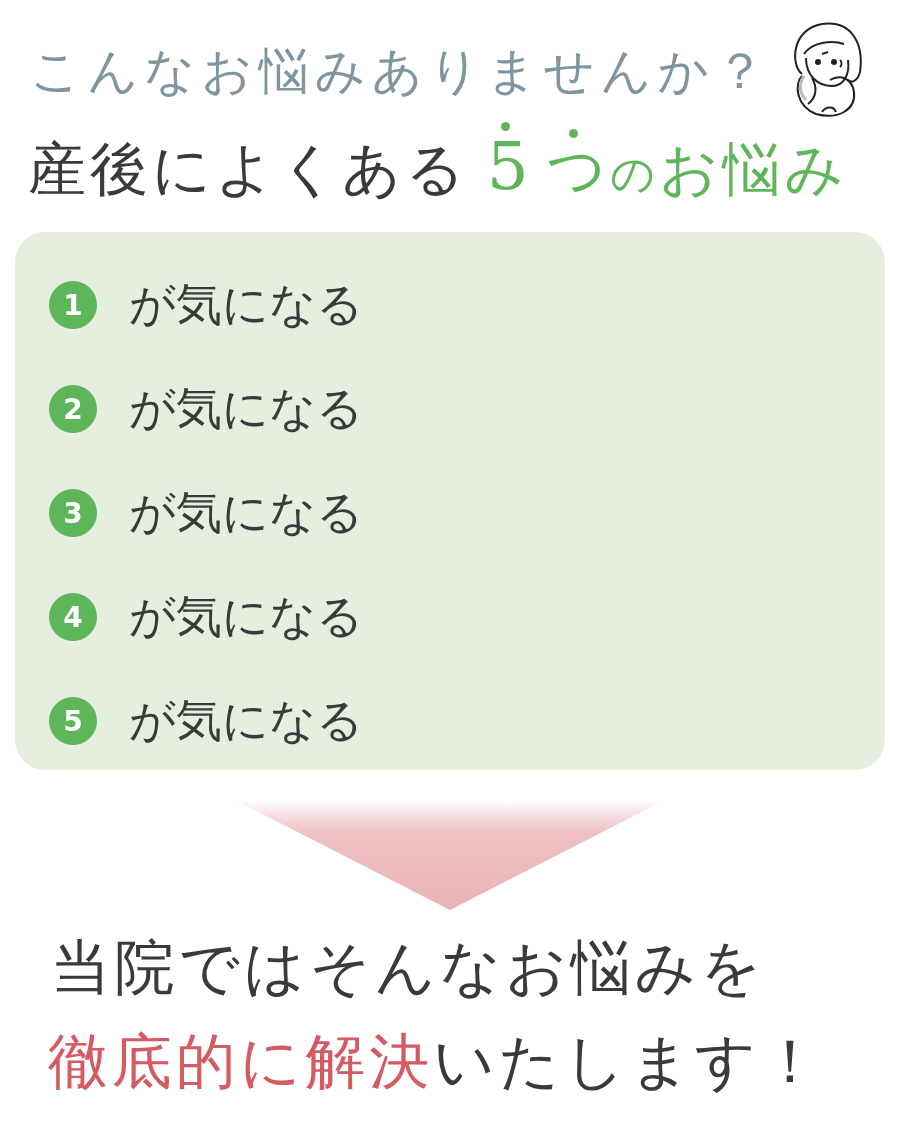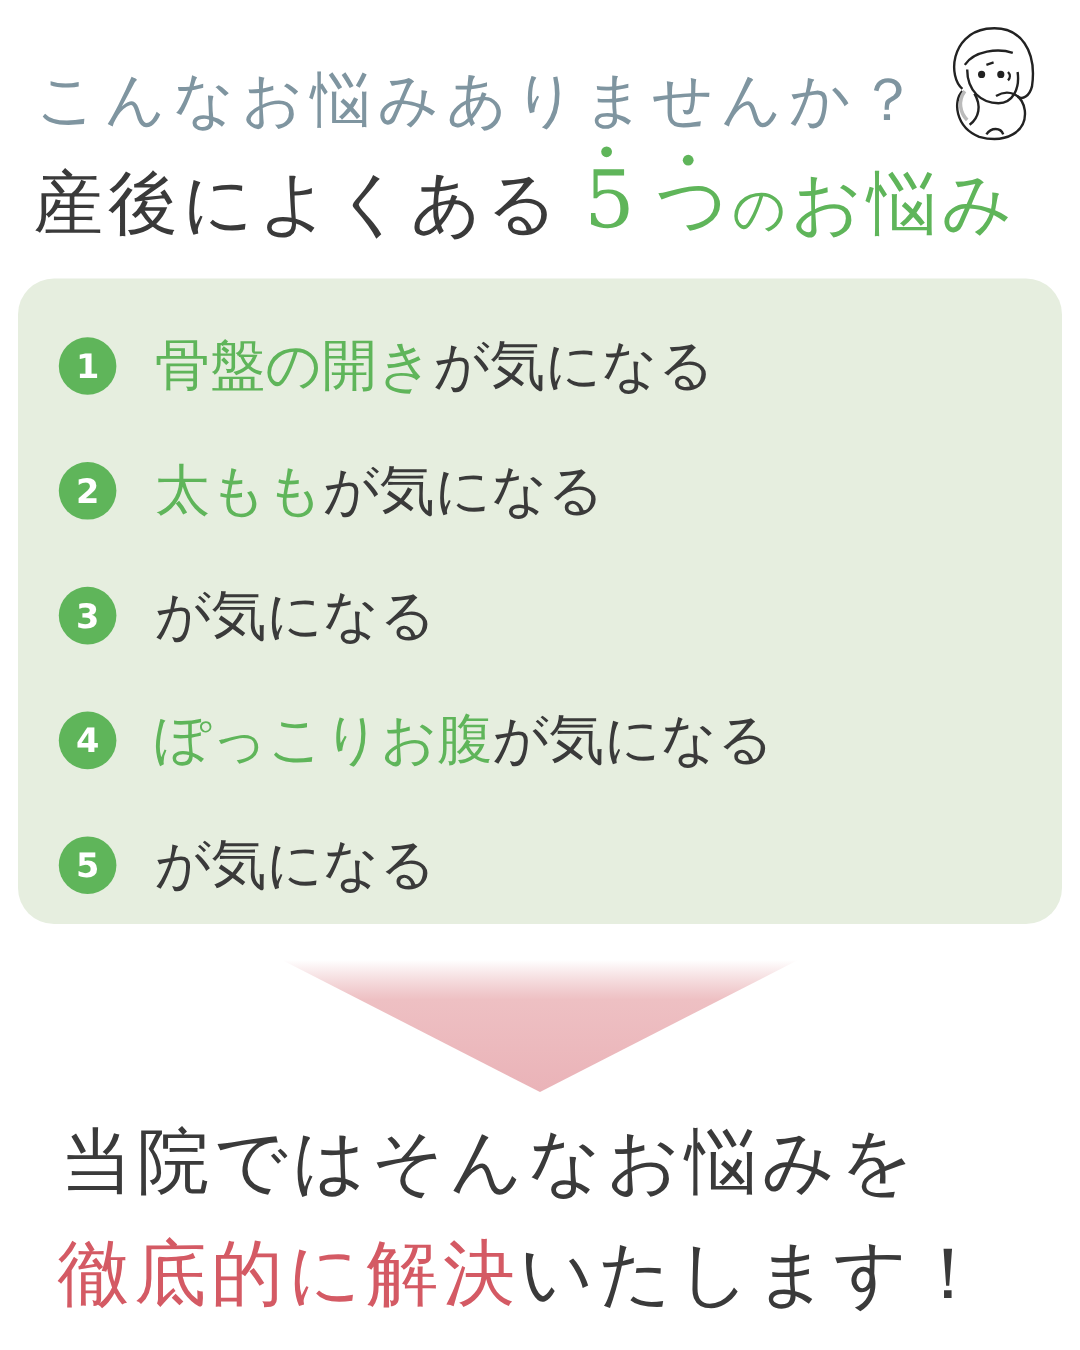--- a/index.html
+++ b/index.html
@@ -1,19 +1,19 @@
 <!DOCTYPE html>
 <html><head>
 <meta charset="utf-8">
 <style>
   html, body { margin:0; padding:0; }
   body { width:900px; height:1125px; background:#ffffff; position:relative; overflow:hidden;
          font-family: "DejaVu Serif", "Liberation Serif", serif; }
   .q { position:absolute; left:30px; top:38px; font-size:50px; letter-spacing:6px; color:#7f95a0;
-       font-family:Liberation Mono, monospace; white-space:nowrap;margin-top:12px; }
+       font-family:Liberation Mono, monospace; white-space:nowrap; }
   .illust { position:absolute; left:782px; top:14px; width:90px; height:108px; }
   .h2 { position:absolute; left:28px; top:128px; font-size:58px; color:#3a3a3a; letter-spacing:4px;
         white-space:nowrap; font-family:"DejaVu Serif", serif;text-align:center; }
   .h2 .g { color:#5fb55a; position:relative; }
   .h2 .num5 { font-size:66px; margin-left:18px; }
   .h2 .small { font-size:44px; }
   .dot { position:absolute; width:9px; height:9px; border-radius:50%; background:#5fb55a; top:-6px; }
   .panel { position:absolute; left:15px; top:232px; width:870px; height:538px; background:#e6eedf;
            border-radius:30px; }
   .item { position:absolute; left:34px; display:flex; align-items:center; white-space:nowrap;
@@ -50,35 +50,32 @@
   <path d="M22 62 C16 70 18 80 24 86" fill="none" stroke="#bbb" stroke-width="3"></path>
 </svg>
 
 <div class="h2">
   <span>産後によくある</span><span class="g num5"><span class="dot" style="left:14px"></span><span>5</span></span><span class="g" style="margin-left:14px"><span class="dot" style="left:22px"></span><span>つ</span></span><span class="g small">の</span><span class="g">お悩み</span>
 </div>
 
 <div class="panel">
   <div class="item" style="top:42px">
     <span class="badge">1</span>
-    <span class="g">骨盤の開き</span>
       <span>が気になる</span>
   </div>
   <div class="item" style="top:146px">
     <span class="badge">2</span>
-    <span class="g">太もも</span>
       <span>が気になる</span>
   </div>
   <div class="item" style="top:250px">
     <span class="badge">3</span>
       <span>が気になる</span>
   </div>
   <div class="item" style="top:354px">
     <span class="badge">4</span>
-    <span class="g">ぽっこりお腹</span>
       <span>が気になる</span>
   </div>
   <div class="item" style="top:458px">
     <span class="badge">5</span>
       <span>が気になる</span>
   </div>
 </div>
 
 <svg class="arrow" viewBox="0 0 430 110">
   <defs>

